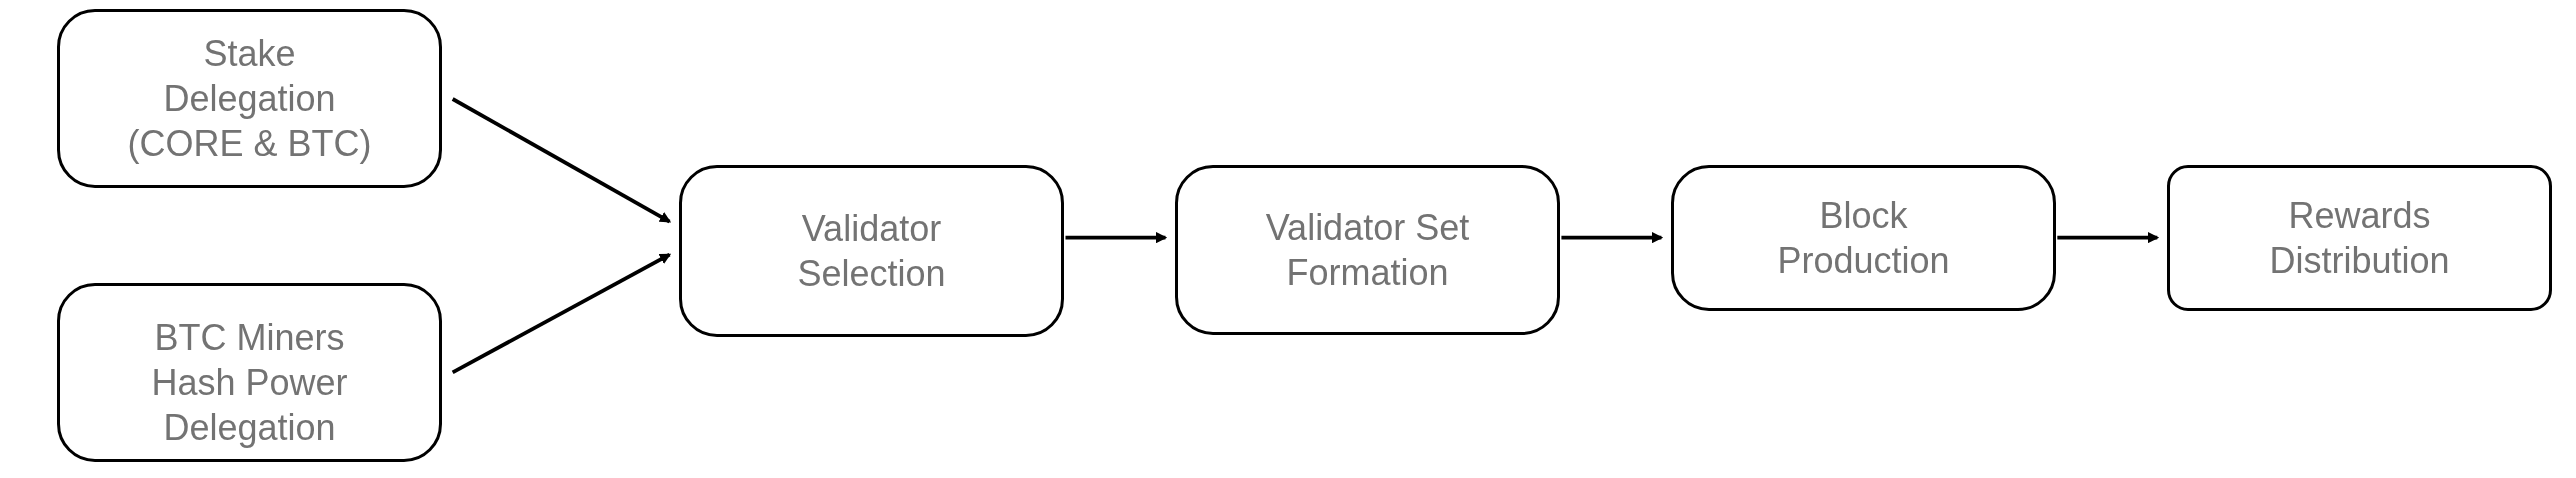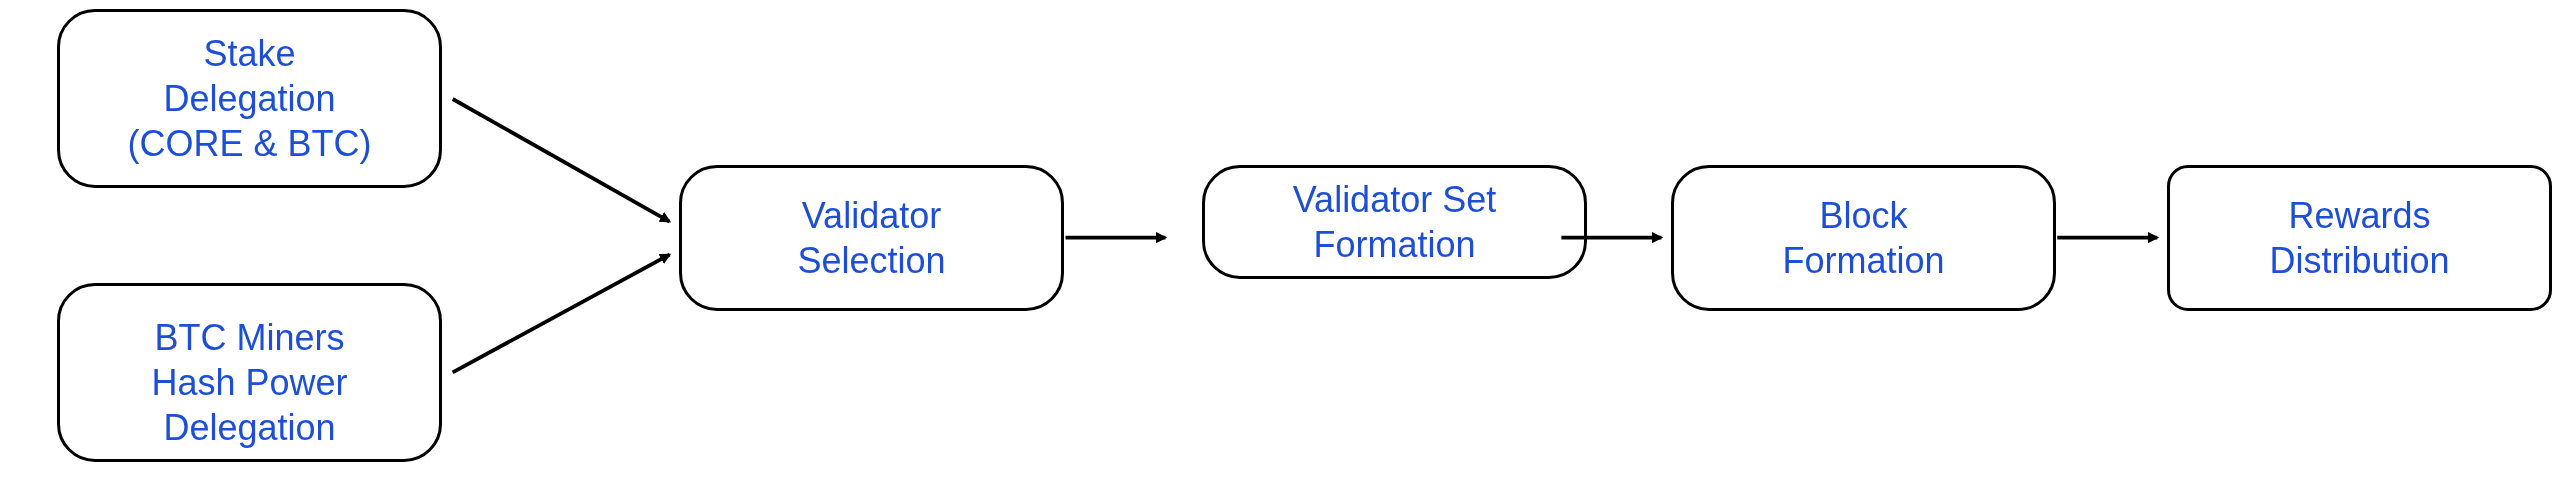--- a/index.html
+++ b/index.html
@@ -19,21 +19,21 @@
     position: absolute;
     border: 3.8px solid #000;
     border-radius: 38px;
     background: #fff;
     display: flex;
     align-items: center;
     justify-content: center;
     text-align: center;
     font-size: 36px;
     line-height: 1.25;
-    color: #1d4ed8;
+    color: #737373;
     box-sizing: border-box;
     padding: 9.4px 19px;
   }
   .box span { white-space: pre-line; }
   svg.arrows {
     position: absolute;
     left: 0;
     top: 0;
     width: 2576px;
     height: 478px;
@@ -50,33 +50,33 @@
 Delegation
 (CORE &amp; BTC)</span>
   </div>
 
   <div class="box" style="left:57px; top:283px; width:385px; height:179px;align-items:flex-end;">
     <span>BTC Miners
 Hash Power
 Delegation</span>
   </div>
 
-  <div class="box" style="left:679px; top:165px; width:385px; height:146px;justify-content:center;">
+  <div class="box" style="left:679px; top:165px; width:385px; height:172px;justify-content:center;">
     <span>Validator
 Selection</span>
   </div>
 
-  <div class="box" style="left:1175px; top:165px; width:385px; height:114px;margin-left:27px;">
+  <div class="box" style="left:1175px; top:165px; width:385px; height:170px;">
     <span>Validator Set
 Formation</span>
   </div>
 
   <div class="box" style="left:1671px; top:165px; width:385px; height:146px;">
     <span>Block
-Formation</span>
+Production</span>
   </div>
 
   <div class="box" style="left:2167px; top:165px; width:385px; height:146px;border-radius:21px;">
     <span>Rewards
 Distribution</span>
   </div>
 
   <svg class="arrows" viewBox="0 0 2732 507">
     <defs>
       <marker id="arrowhead" markerWidth="12" markerHeight="12" refX="10" refY="6" orient="auto" markerUnits="userSpaceOnUse">

